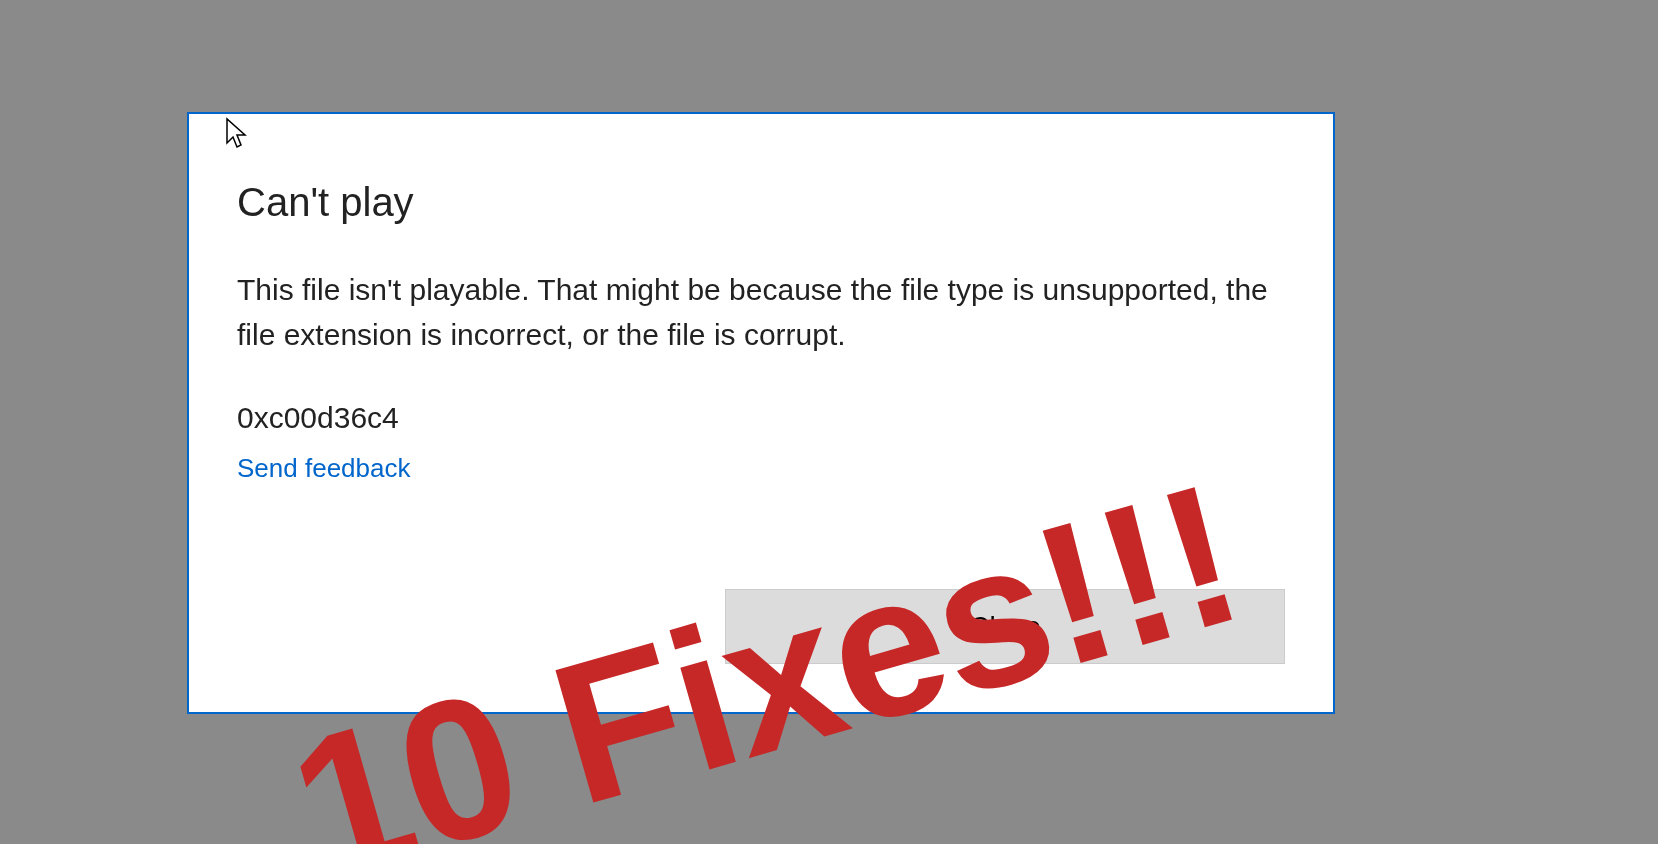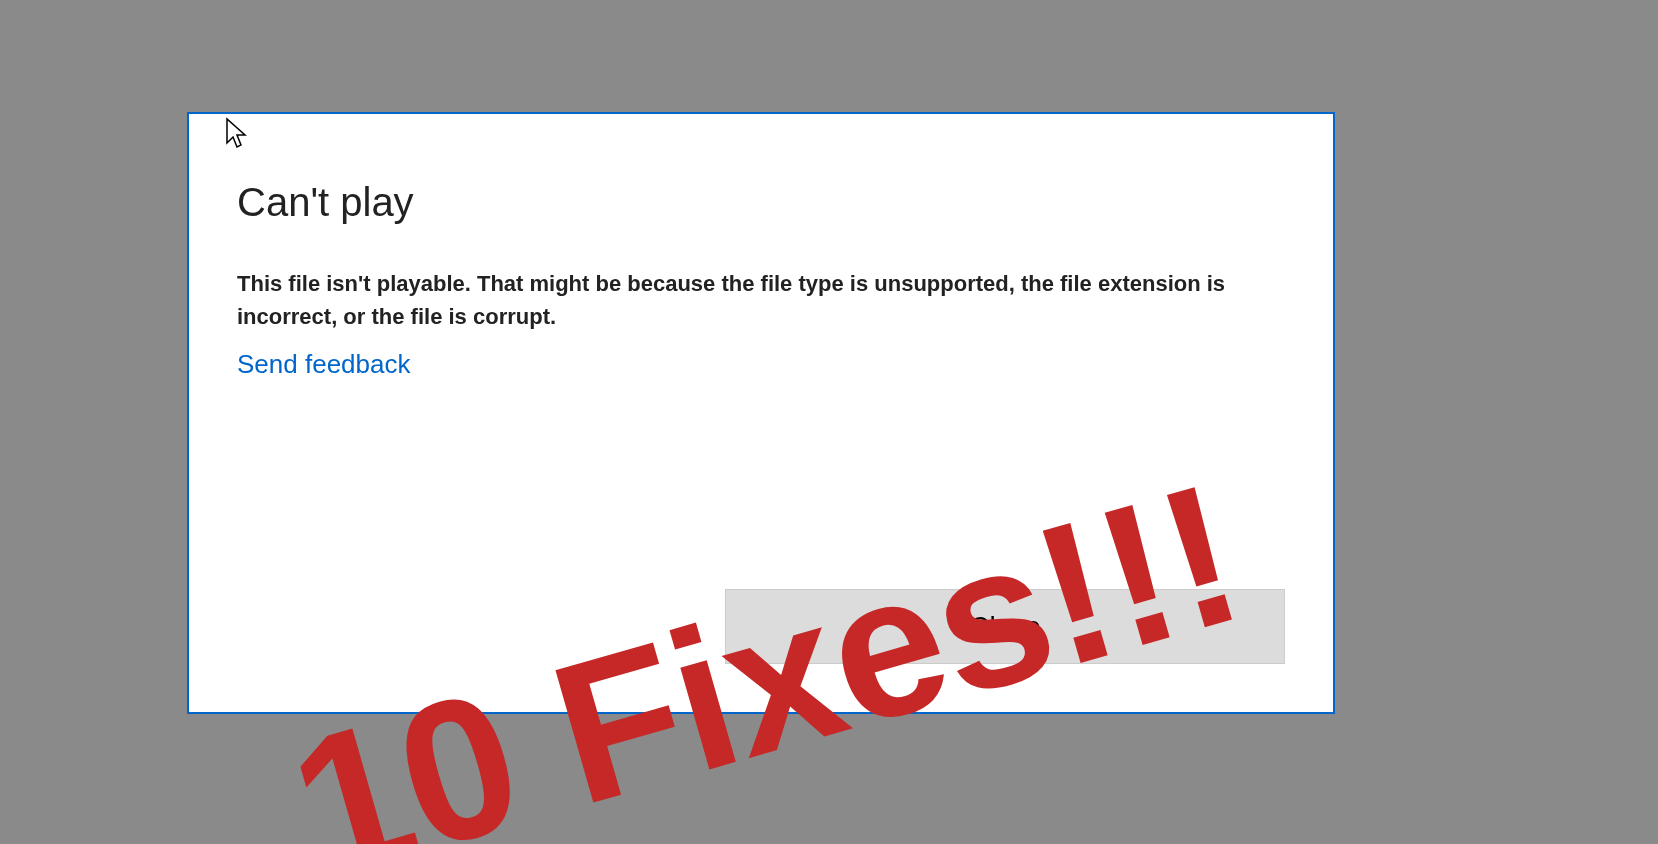--- a/index.html
+++ b/index.html
@@ -35,25 +35,25 @@
       z-index: 10;
     }
     .dialog-title {
       font-size: 40px;
       font-weight: 400;
       color: #222;
       margin-top: 18px;
       margin-bottom: 42px;
     }
     .dialog-message {
-      font-size: 22px;
-      font-weight: 700;
+      font-size: 30px;
+      font-weight: 400;
       color: #222;
       line-height: 1.5;
-      margin-bottom: 16px;
+      margin-bottom: 44px;
     }
     .error-code {
       font-size: 30px;
       font-weight: 400;
       color: #222;
       margin-bottom: 18px;
     }
     .feedback-link {
       font-size: 26px;
       font-weight: 400;
@@ -88,20 +88,21 @@
       pointer-events: none;
       font-family: Arial, sans-serif;
     }
   </style>
 </head>
 <body>
 
 <div class="dialog">
   <div class="dialog-title">Can't play</div>
   <div class="dialog-message">This file isn't playable. That might be because the file type is unsupported, the file extension is incorrect, or the file is corrupt.</div>
+  <div class="error-code">0xc00d36c4</div>
   <a class="feedback-link">Send feedback</a>
   <button class="close-button">Close</button>
 </div>
 
 <svg class="cursor" viewBox="0 0 24 36">
   <path d="M 2 2 L 2 26 L 8 20 L 12 30 L 16 28 L 12 18 L 20 18 Z" fill="white" stroke="black" stroke-width="1.5"></path>
 </svg>
 
 <div class="overlay-text">10 Fixes!!!</div>
 

